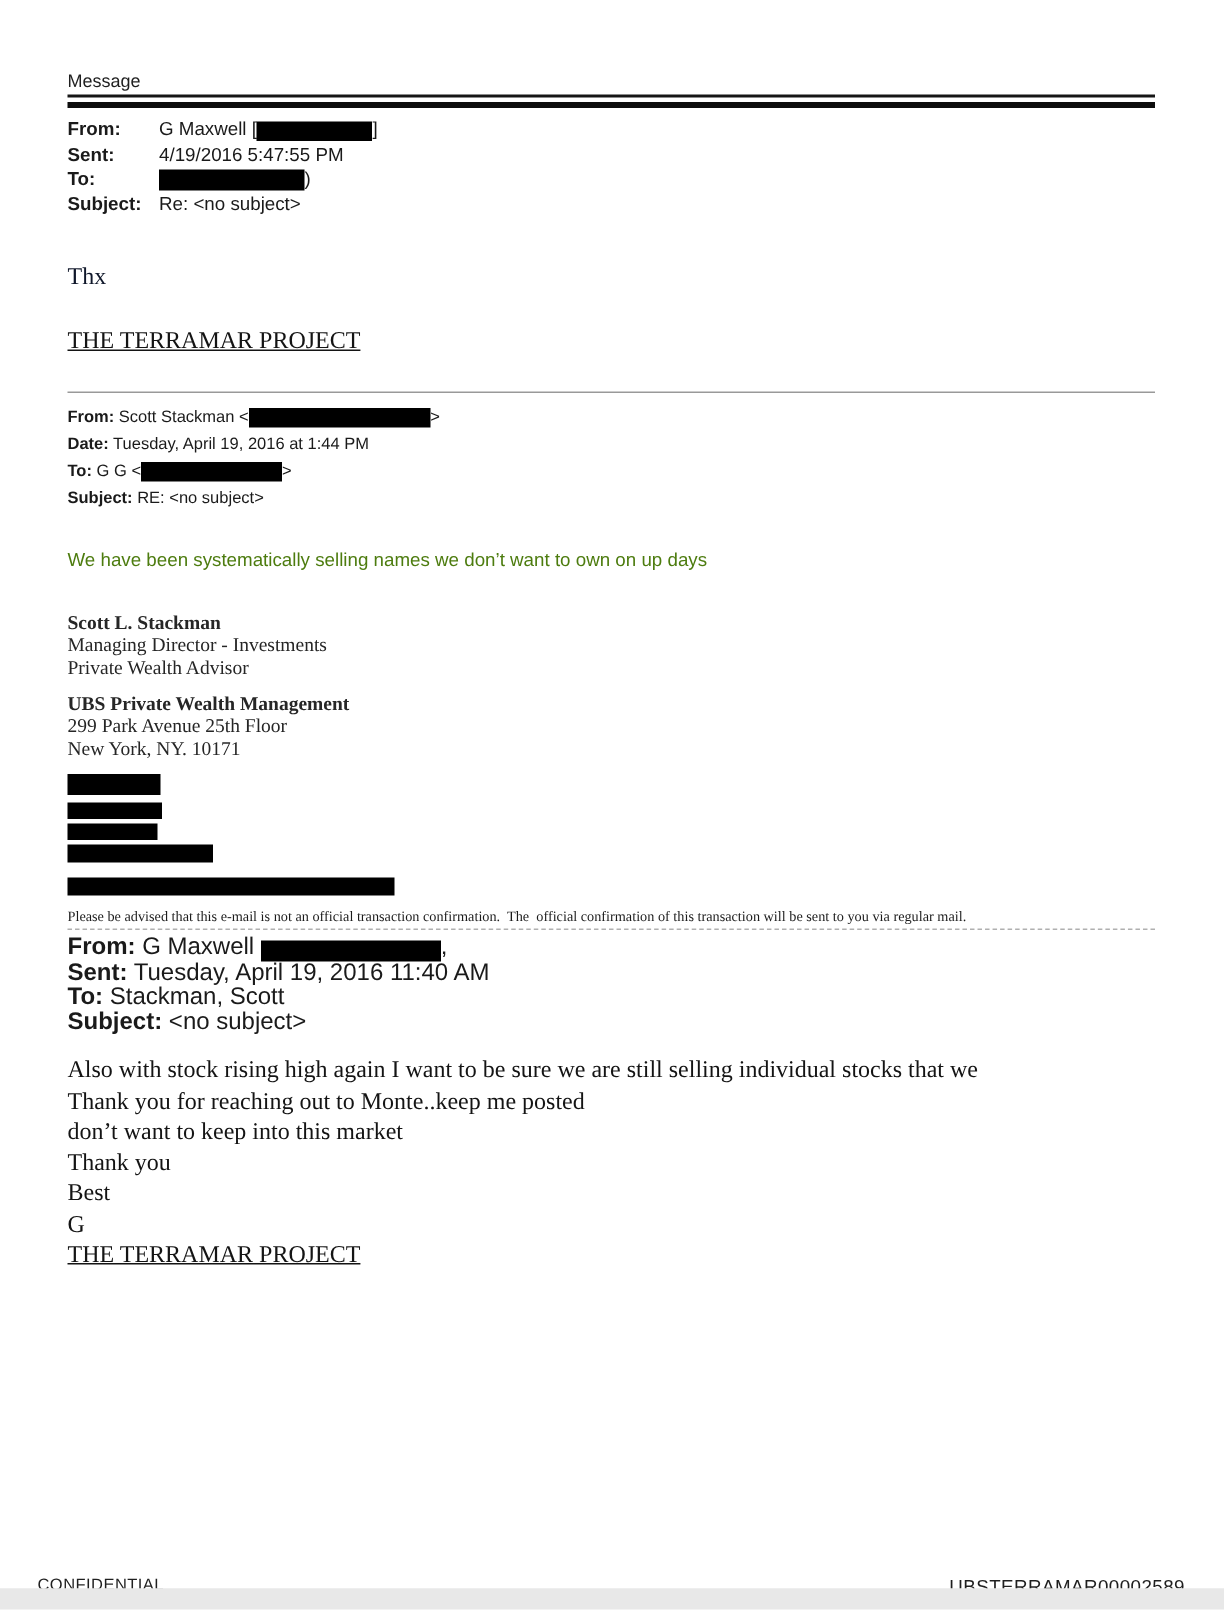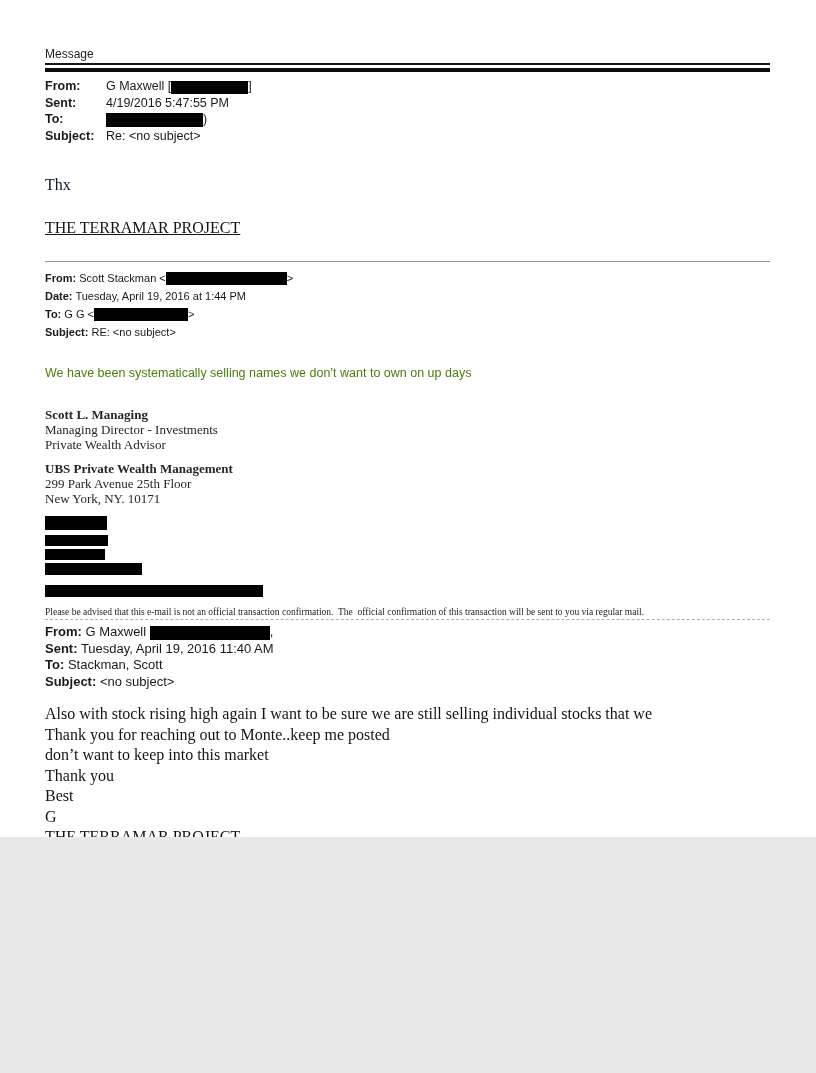--- a/index.html
+++ b/index.html
@@ -1,19 +1,19 @@
 <!DOCTYPE html>
 <html><head>
 <meta charset="utf-8">
 <style>
   * { margin:0; padding:0; box-sizing:border-box; }
   html,body { background:#e8e8e8; }
   .page {
     position:relative;
-    width:816px; height:837px;
+    width:816px; height:1059px;
     margin:0 auto;
     background:#ffffff;
     color:#1a1a1a;
     font-family:"Liberation Sans", sans-serif;
     overflow:hidden;
   }
   .content { padding:47px 46px 0 45px; }
 
   
   .tab-label { font-size:12px; color:#1f1f1f; margin-bottom:2px; }
@@ -56,21 +56,21 @@
 
   .fineprint {
     margin-top:9px; font-size:9.5px; line-height:12px; color:#1c1c1c;
     font-family:"Liberation Serif", serif;
     white-space:pre-wrap;
     border-bottom:1px dashed #b0b0b0;
     padding-bottom:1px;
   }
 
   
-  .hdr3 { margin-top:4px; font-size:13px; }
+  .hdr3 { margin-top:4px; font-size:16px; }
   .hdr3-row { line-height:16.5px; }
   .hdr3-row b { font-weight:700; }
 
   .body3 { margin-top:14px; font-size:16px; line-height:20.5px; color:#141414; }
   .terramar2 { text-decoration:underline; width:fit-content; }
 
   
   .footer-left {
     position:absolute; left:25px; top:1051px;
     font-size:11px; letter-spacing:0.3px; color:#1f1f1f;
@@ -117,21 +117,21 @@
     <div class="hdr2">
       <div class="hdr2-row"><b>From:</b> <span>Scott Stackman &lt;</span><span class="redact" style="width:121px;height:13px;"></span><span>&gt;</span></div>
       <div class="hdr2-row"><b>Date:</b> <span>Tuesday, April 19, 2016 at 1:44 PM</span></div>
       <div class="hdr2-row"><b>To:</b> <span>G G &lt;</span><span class="redact" style="width:94px;height:13px;"></span><span>&gt;</span></div>
       <div class="hdr2-row"><b>Subject:</b> <span>RE: &lt;no subject&gt;</span></div>
     </div>
 
     <div class="body2">We have been systematically selling names we don’t want to own on up days</div>
 
     <div class="sig serif">
-      <div class="bold">Scott L. Managing</div>
+      <div class="bold">Scott L. Stackman</div>
       <div>Managing Director - Investments</div>
       <div>Private Wealth Advisor</div>
       <div class="sig-group2">
         <div class="bold">UBS Private Wealth Management</div>
         <div>299 Park Avenue 25th Floor</div>
         <div>New York, NY. 10171</div>
       </div>
     </div>
 
     <div class="bars">

